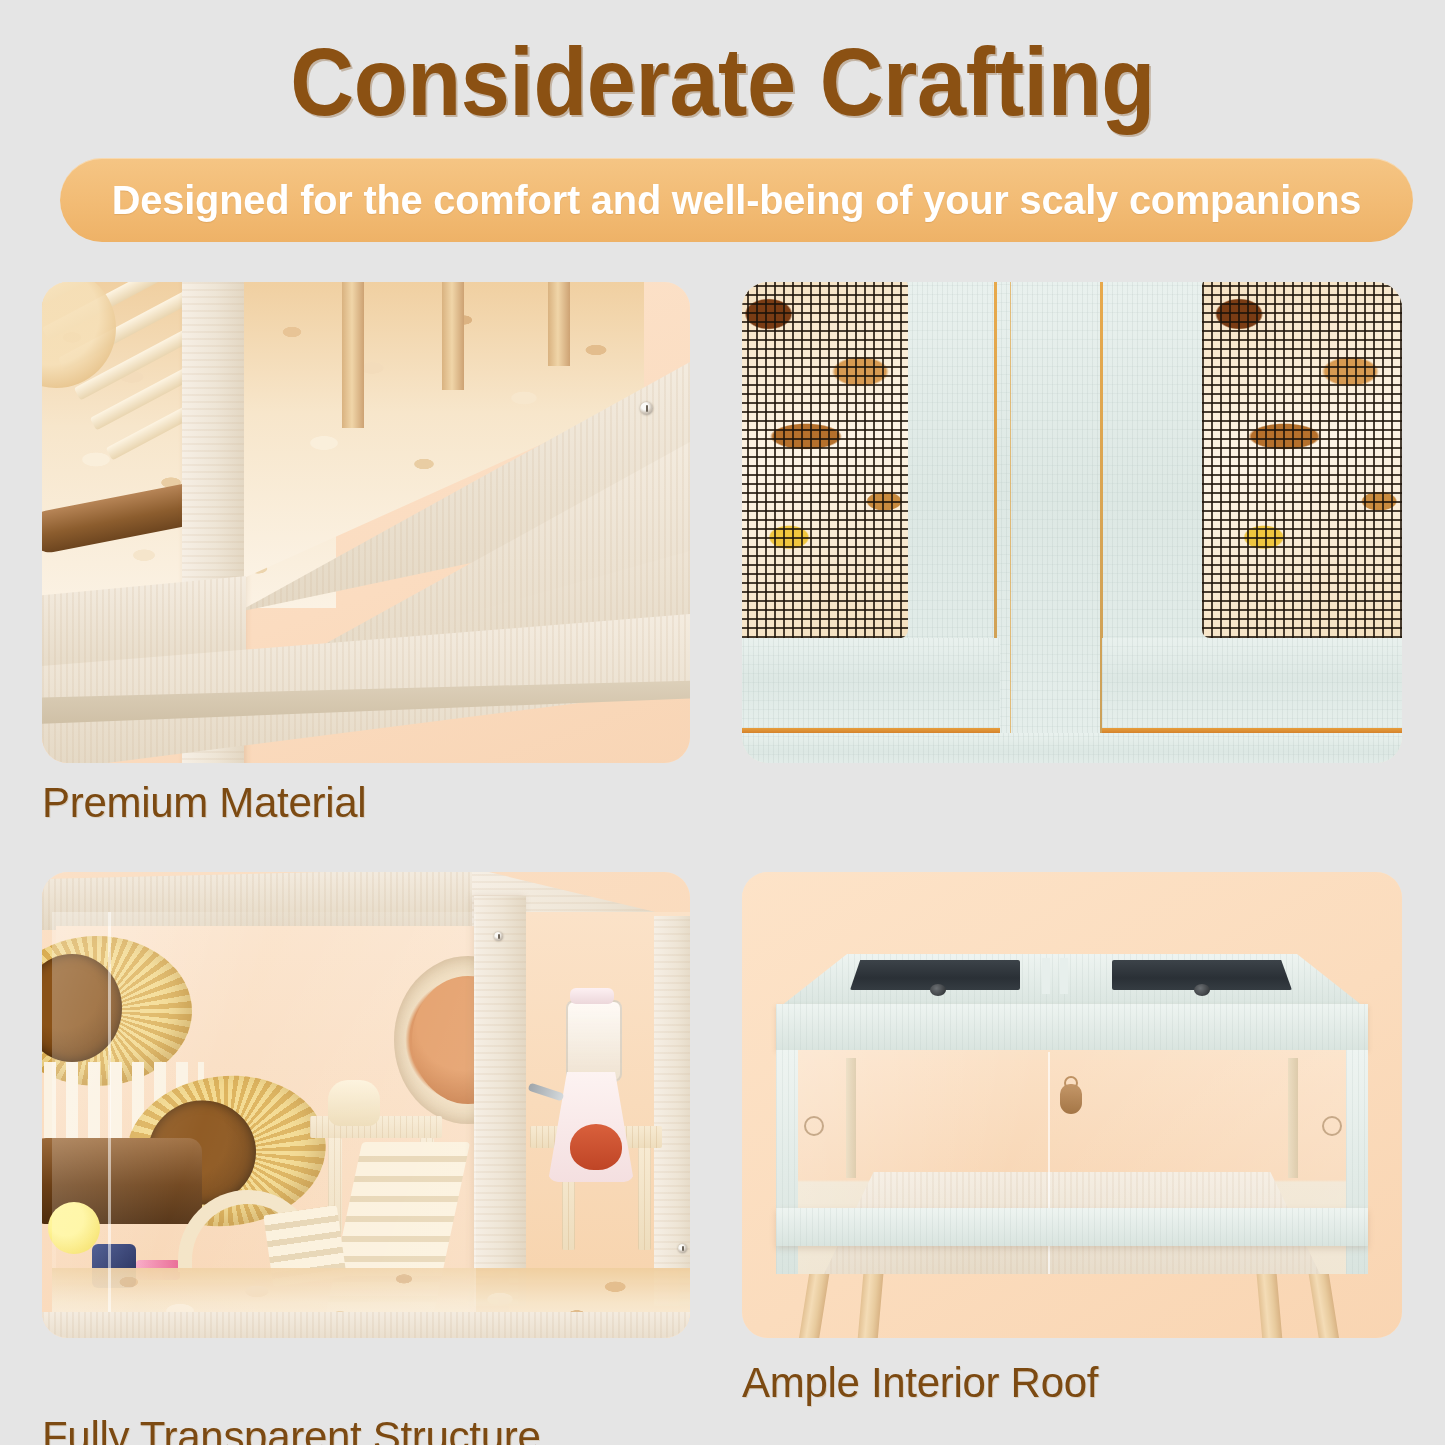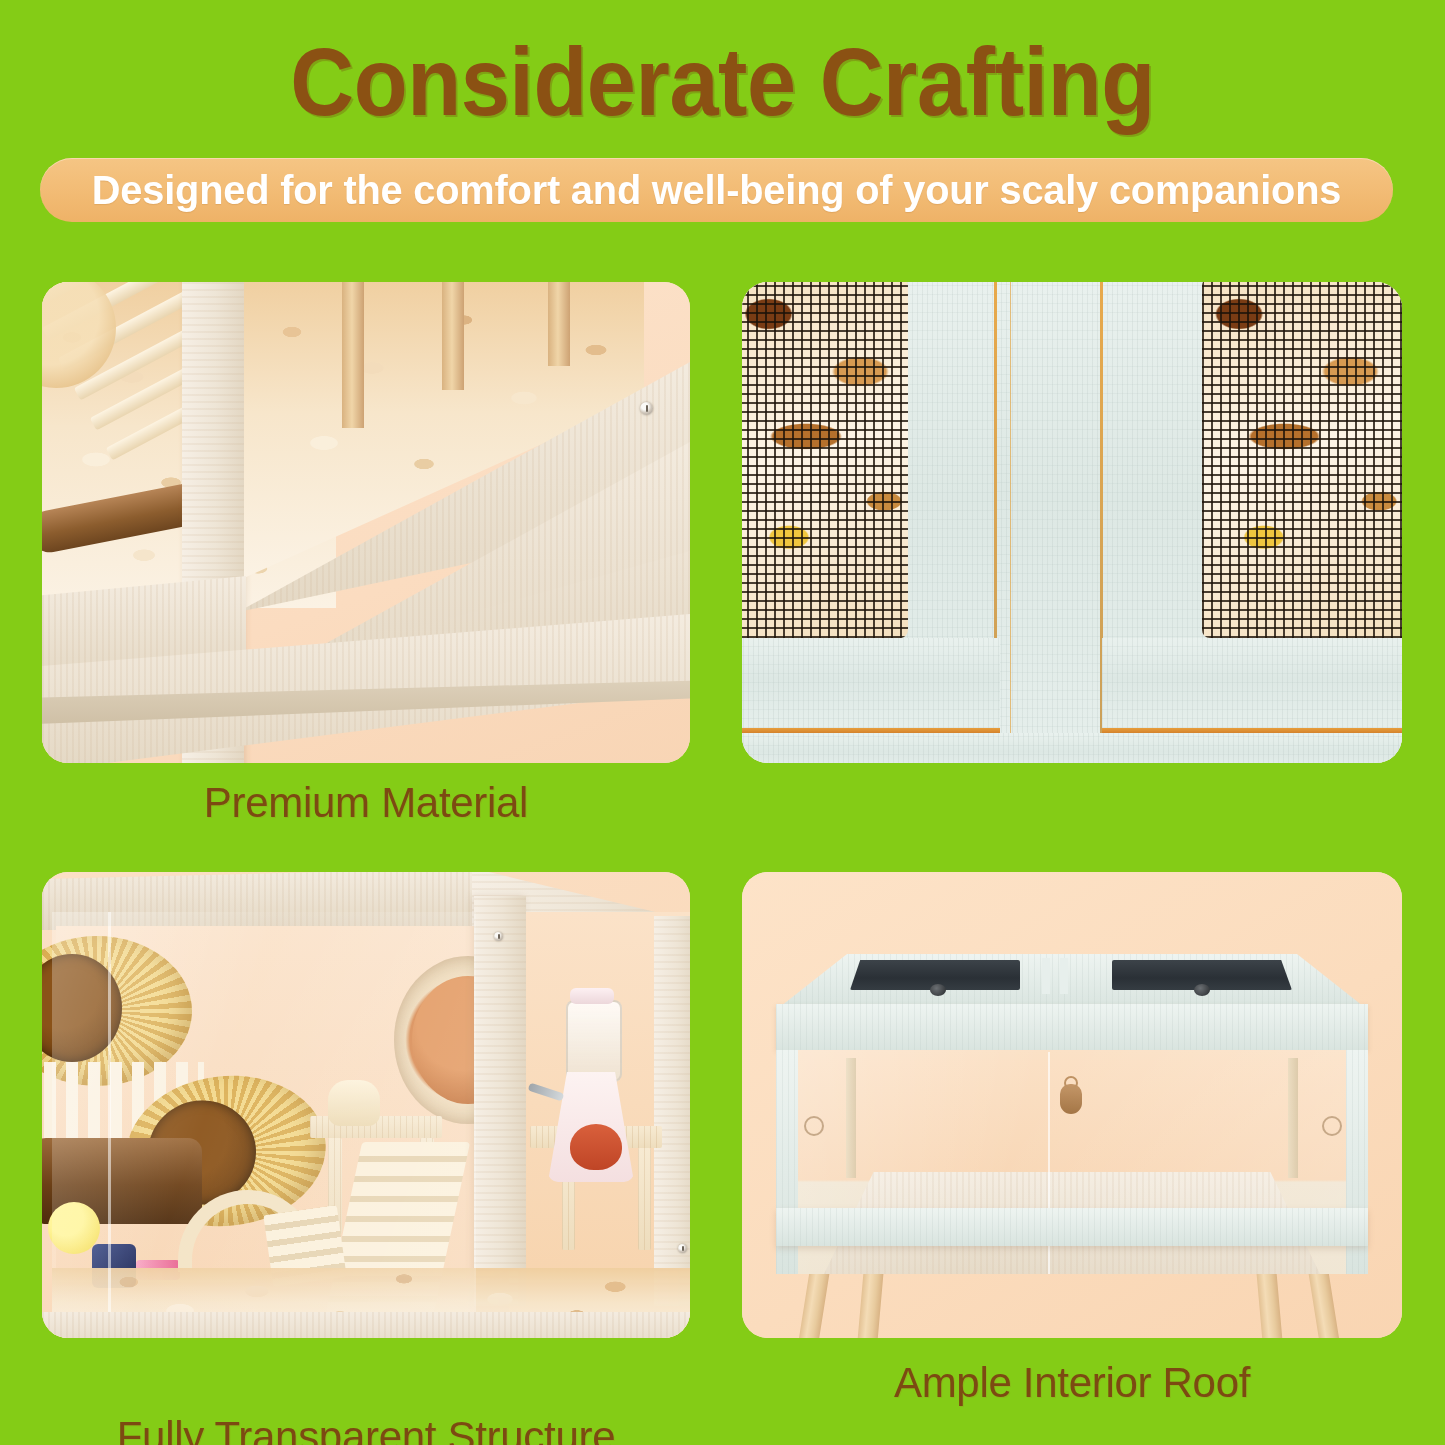--- a/index.html
+++ b/index.html
@@ -3,38 +3,38 @@
 <meta charset="utf-8">
 <style>
   html,body{margin:0;padding:0;}
   body{
     width:1445px;height:1445px;
     background:#fdf6f0;
     font-family:"Liberation Sans", sans-serif;
     overflow:hidden;
     position:relative;
   }
-  .page{position:absolute;inset:0;background:#84cc16;}
+  .page{position:absolute;inset:0;background:#e5e5e5;}
 
   
   .title{
     position:absolute;left:0;right:0;top:34px;
     text-align:center;
     font-family:"Liberation Sans", sans-serif;
     font-size:96px;
     font-weight:700;
     letter-spacing:-0.5px;
     color:#8b5113;
     line-height:1.0;
     transform:scaleX(0.92);
     text-shadow:2px 2px 0 rgba(120,70,15,0.30);
     white-space:nowrap;
   }
   .banner{
-    position:absolute;left:40px;top:158px;width:1353px;height:64px;
+    position:absolute;left:60px;top:158px;width:1353px;height:84px;
     background:linear-gradient(180deg,#f5c584 0%,#f2bb74 55%,#eeb267 100%);
     border-radius:46px;
     box-shadow:inset 0 1px 0 rgba(255,255,255,.35);
   }
   .banner-text{
     position:absolute;inset:0;
     display:flex;align-items:center;justify-content:center;
     font-size:41px;font-weight:700;color:#ffffff;
     letter-spacing:-0.2px;
     transform:scaleX(0.97);
@@ -49,21 +49,21 @@
     overflow:hidden;
     background:#fbe6d2;
   }
   #panel-premium   {left:42px; top:282px; width:648px;  height:481px;}
   #panel-mesh      {left:742px;top:282px; width:660px;  height:481px;}
   #panel-transparent{left:42px;top:872px; width:648px;  height:466px;}
   #panel-interior  {left:742px;top:872px; width:660px;  height:466px;}
 
   .caption{
     position:absolute;
-    text-align:center;
+    text-align:left;
     font-size:42px;
     color:#7c4a12;
     line-height:1.18;
     letter-spacing:-0.3px;
     font-weight:400;
     text-shadow:1px 1px 0 rgba(160,110,40,.18);
   }
   #cap-premium    {left:42px; top:778px; width:648px;}
   #cap-mesh       {left:732px;top:778px; width:680px;}
   #cap-transparent{left:42px; top:1412px;width:648px;}

